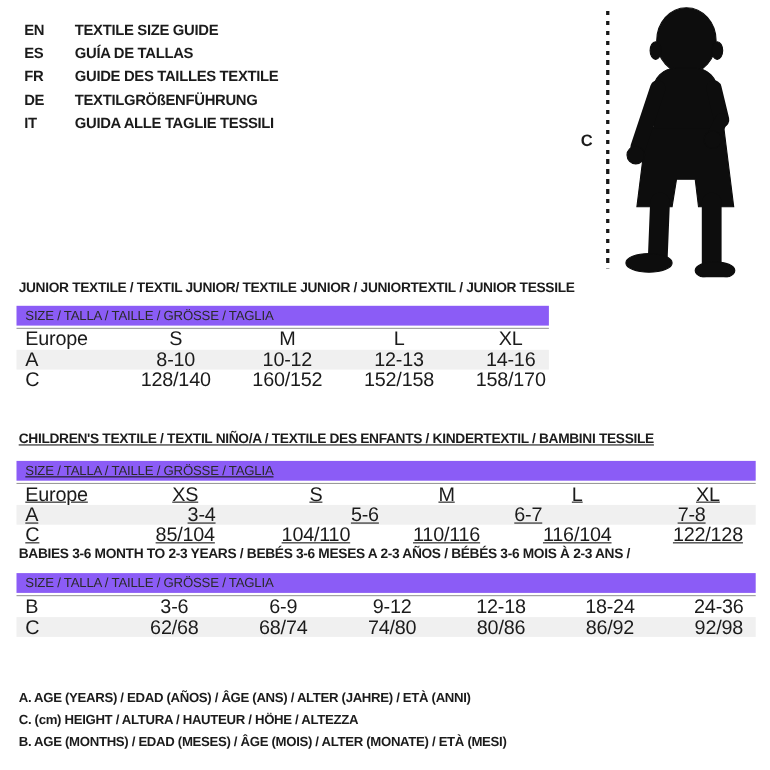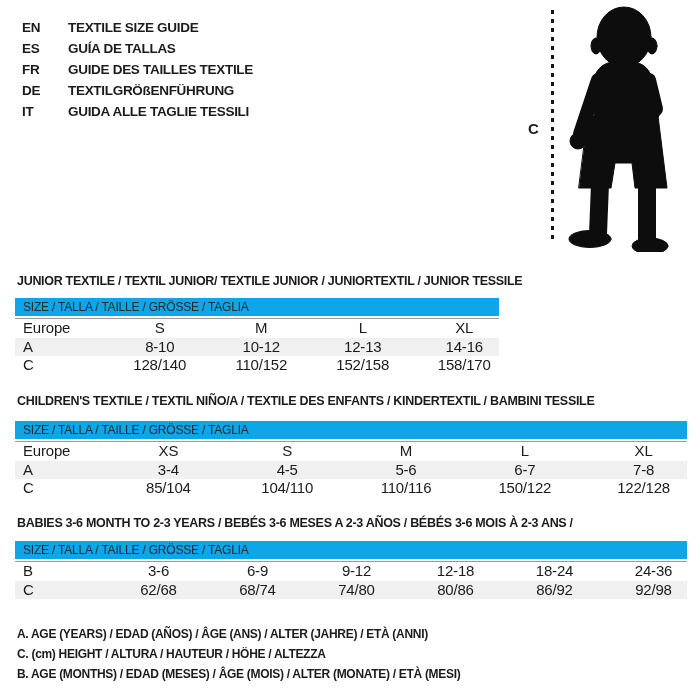--- a/index.html
+++ b/index.html
@@ -18,35 +18,35 @@
 
   
   .dotted-line{
     position:absolute;left:551px;top:10px;width:3px;height:234px;
     background:repeating-linear-gradient(to bottom,#161616 0 4px,transparent 4px 9px);
   }
   .c-label{position:absolute;left:528px;top:120px;font-size:15px;font-weight:700;}
   .figure-svg{position:absolute;left:562px;top:6px;}
 
   
-  .tbl{position:absolute;left:15px;margin-top:20px;}
+  .tbl{position:absolute;left:15px;}
   .sec1{top:254px;width:484px;}
-  .sec2{top:374px;width:672px;}
+  .sec2{top:392px;width:672px;text-decoration:underline;}
   .sec3{top:494px;width:672px;}
   .tbl-title{font-size:12.5px;font-weight:700;letter-spacing:-0.3px;line-height:14px;padding-left:2px;white-space:nowrap;}
   .sec3 .tbl-title{line-height:19px;}
   .tbl-bar{
-    background:#0ea5e9;height:18px;line-height:18px;font-size:12px;font-weight:400;
+    background:#8b5cf6;height:18px;line-height:18px;font-size:12px;font-weight:400;
     letter-spacing:-0.2px;padding-left:8px;color:#2a2a2a;
   }
   .sec1 .tbl-bar{margin-top:10px;}
   .sec2 .tbl-bar{margin-top:13px;}
   .sec3 .tbl-bar{margin-top:8px;}
   .tbl-rows{margin-top:2px;border-top:1px solid #9a9a9a;}
-  .trow{display:flex;height:18.5px;line-height:18.5px;font-size:15px;letter-spacing:-0.2px;gap:32px;}
+  .trow{display:flex;height:18.5px;line-height:18.5px;font-size:18px;letter-spacing:-0.2px;gap:32px;}
   .trow.shaded{background:#f0f0f0;}
   .tlabel{width:70px;padding-left:8px;text-align:left;}
   .tcell{flex:1;text-align:center;}
 
   
   .footnotes{position:absolute;left:17px;top:624px;}
   .fn-line{font-size:12px;font-weight:700;letter-spacing:-0.3px;line-height:20px;white-space:nowrap;}
 </style>
 </head>
 <body>
@@ -114,21 +114,21 @@
         <div class="trow shaded">
           <div class="tlabel">A</div>
           <div class="tcell">8-10</div>
           <div class="tcell">10-12</div>
           <div class="tcell">12-13</div>
           <div class="tcell">14-16</div>
         </div>
         <div class="trow">
           <div class="tlabel">C</div>
           <div class="tcell">128/140</div>
-          <div class="tcell">110/152</div>
+          <div class="tcell">160/152</div>
           <div class="tcell">152/158</div>
           <div class="tcell">158/170</div>
         </div>
       </div>
   </section>
 
   <section class="tbl sec2">
     <div class="tbl-title">
         <div>CHILDREN'S TEXTILE / TEXTIL NIÑO/A / TEXTILE DES ENFANTS / KINDERTEXTIL / BAMBINI TESSILE</div>
       </div>
@@ -138,31 +138,30 @@
           <div class="tlabel">Europe</div>
           <div class="tcell">XS</div>
           <div class="tcell">S</div>
           <div class="tcell">M</div>
           <div class="tcell">L</div>
           <div class="tcell">XL</div>
         </div>
         <div class="trow shaded">
           <div class="tlabel">A</div>
           <div class="tcell">3-4</div>
-          <div class="tcell">4-5</div>
           <div class="tcell">5-6</div>
           <div class="tcell">6-7</div>
           <div class="tcell">7-8</div>
         </div>
         <div class="trow">
           <div class="tlabel">C</div>
           <div class="tcell">85/104</div>
           <div class="tcell">104/110</div>
           <div class="tcell">110/116</div>
-          <div class="tcell">150/122</div>
+          <div class="tcell">116/104</div>
           <div class="tcell">122/128</div>
         </div>
       </div>
   </section>
 
   <section class="tbl sec3">
     <div class="tbl-title">
         <div>BABIES 3-6 MONTH TO 2-3 YEARS / BEBÉS 3-6 MESES A 2-3 AÑOS / BÉBÉS 3-6 MOIS À 2-3 ANS /</div>
       </div>
     <div class="tbl-bar">SIZE / TALLA / TAILLE / GRÖSSE / TAGLIA</div>

